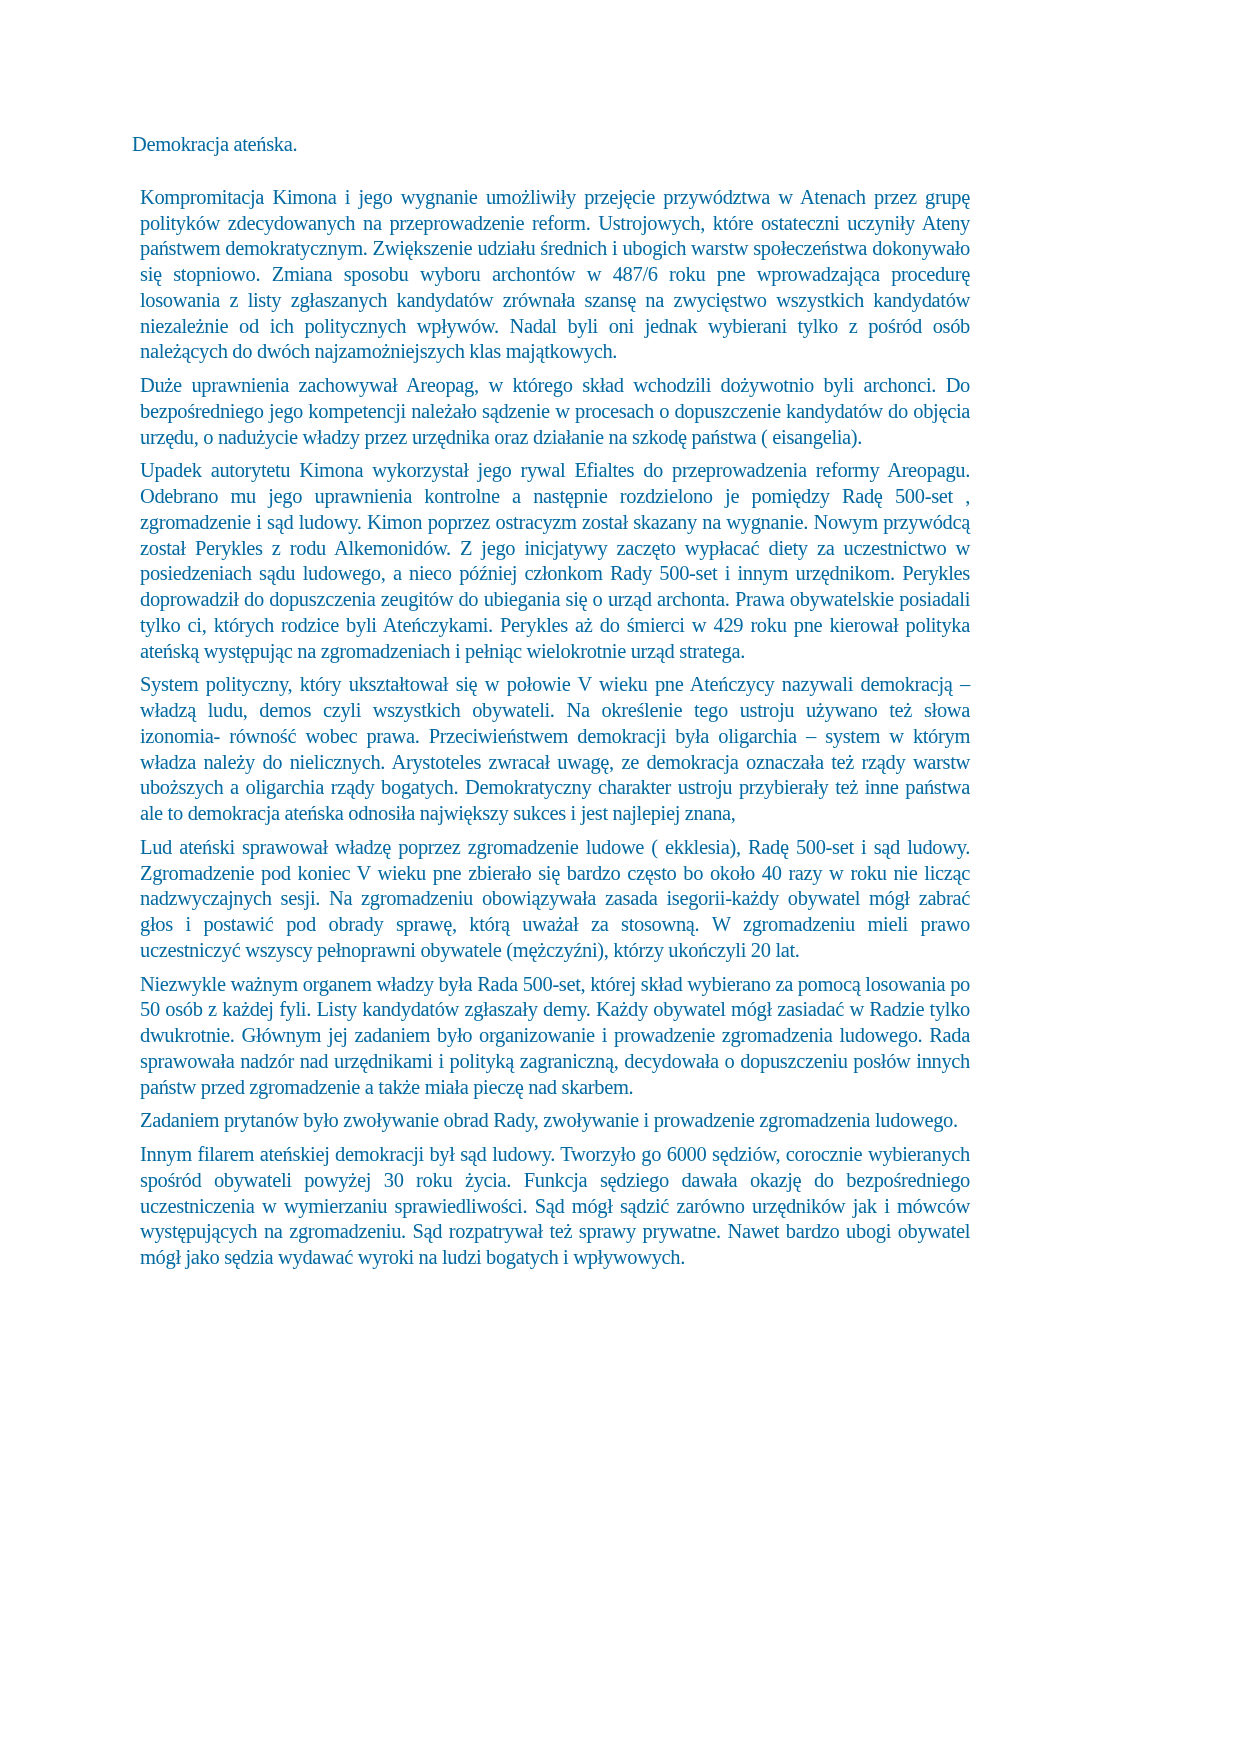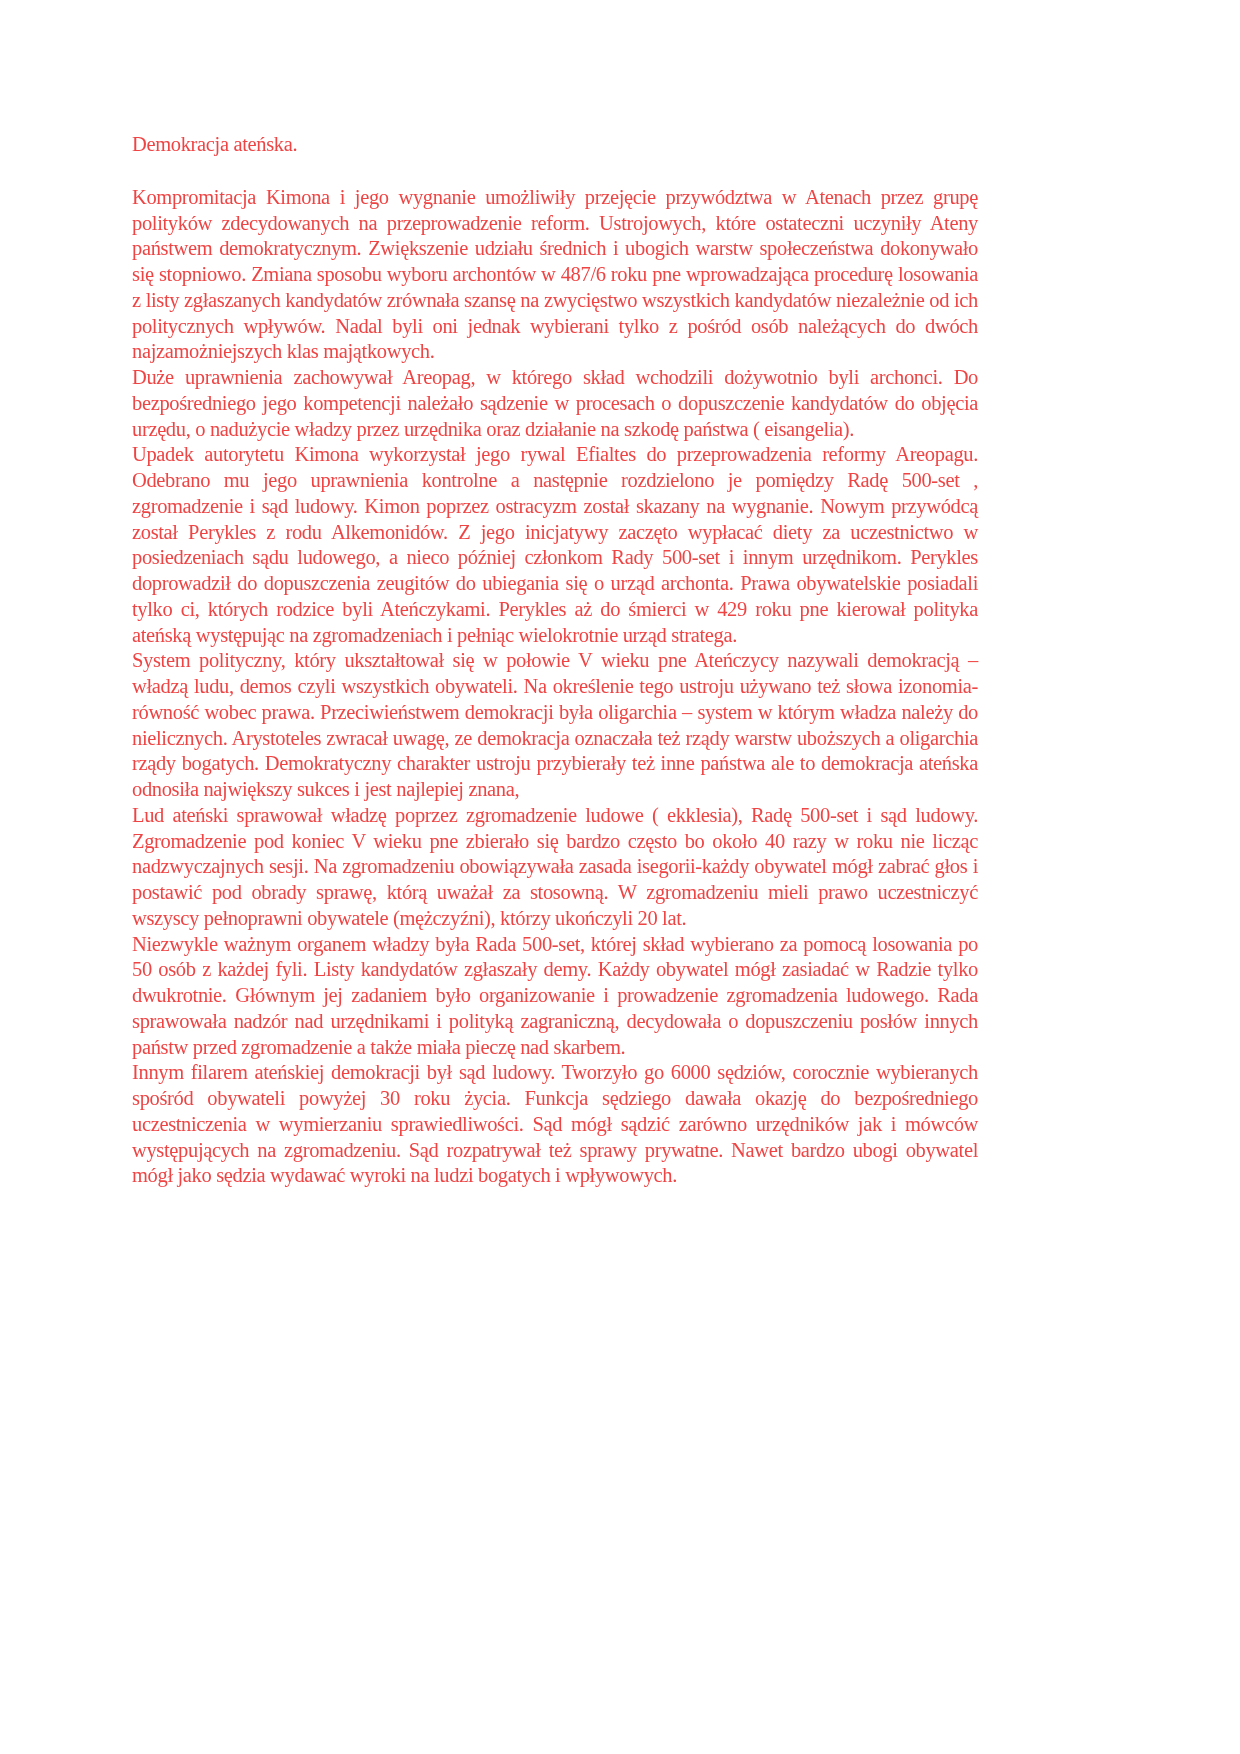--- a/index.html
+++ b/index.html
@@ -14,40 +14,41 @@
       overflow: hidden;
     }
     .page {
       position: absolute;
       left: 132px;
       top: 132px;
       width: 846px;
       font-family: "Liberation Serif", "DejaVu Serif", serif;
       font-size: 20.5px;
       line-height: 25.75px;
-      color: #ef4444;
+      color: #0369a1;
       letter-spacing: -0.35px;
     }
     .doc-title {
       margin: 0 0 27px 0;
       font-weight: normal;
       font-size: 20.5px;
       text-align: left;
     }
     .para {
-      margin: 0;
+      margin: 8px;
       text-align: justify;
       text-align-last: left;
     }
   </style>
 </head>
 <body>
 
 <div class="page">
   <h1 class="doc-title">Demokracja ateńska.</h1>
   <p class="para">Kompromitacja Kimona i jego wygnanie umożliwiły przejęcie przywództwa w Atenach przez grupę polityków zdecydowanych na przeprowadzenie reform. Ustrojowych, które ostateczni uczyniły Ateny państwem demokratycznym. Zwiększenie udziału średnich i ubogich warstw społeczeństwa dokonywało się stopniowo. Zmiana sposobu wyboru archontów w 487/6 roku pne  wprowadzająca procedurę losowania z listy zgłaszanych kandydatów zrównała szansę na zwycięstwo wszystkich kandydatów niezależnie od ich politycznych wpływów. Nadal byli oni jednak wybierani tylko z pośród osób należących do dwóch najzamożniejszych  klas majątkowych.</p>
   <p class="para">Duże uprawnienia zachowywał Areopag, w którego skład wchodzili dożywotnio byli archonci. Do bezpośredniego jego kompetencji należało sądzenie w procesach o dopuszczenie kandydatów do objęcia urzędu, o nadużycie władzy przez urzędnika oraz działanie na szkodę państwa ( eisangelia).</p>
   <p class="para">Upadek autorytetu Kimona wykorzystał jego rywal Efialtes do przeprowadzenia reformy Areopagu. Odebrano mu jego uprawnienia kontrolne a następnie rozdzielono je pomiędzy Radę 500-set , zgromadzenie i sąd ludowy. Kimon poprzez ostracyzm został skazany na wygnanie. Nowym przywódcą został Perykles z rodu Alkemonidów. Z jego inicjatywy zaczęto wypłacać diety za uczestnictwo w posiedzeniach sądu ludowego, a nieco później członkom Rady 500-set i innym urzędnikom. Perykles doprowadził do dopuszczenia zeugitów do ubiegania się o urząd archonta. Prawa obywatelskie posiadali tylko ci, których rodzice byli Ateńczykami. Perykles aż do śmierci w 429 roku pne kierował polityka ateńską występując na zgromadzeniach i pełniąc wielokrotnie urząd stratega.</p>
   <p class="para">System polityczny, który ukształtował się w połowie V wieku pne Ateńczycy nazywali demokracją –władzą ludu, demos czyli wszystkich obywateli. Na określenie tego ustroju używano też słowa izonomia- równość wobec prawa. Przeciwieństwem demokracji była oligarchia – system w którym władza należy do nielicznych. Arystoteles zwracał uwagę, ze demokracja oznaczała też rządy warstw uboższych a oligarchia rządy bogatych. Demokratyczny charakter ustroju przybierały też inne państwa ale to demokracja ateńska odnosiła największy sukces i jest najlepiej znana,</p>
   <p class="para">Lud ateński sprawował władzę poprzez zgromadzenie ludowe ( ekklesia), Radę 500-set i sąd ludowy. Zgromadzenie pod koniec V wieku pne zbierało się bardzo często bo około 40 razy w roku nie licząc nadzwyczajnych sesji. Na zgromadzeniu obowiązywała zasada isegorii-każdy obywatel mógł zabrać głos i postawić pod obrady sprawę, którą uważał za stosowną. W zgromadzeniu mieli prawo uczestniczyć wszyscy pełnoprawni obywatele (mężczyźni), którzy ukończyli 20 lat.</p>
   <p class="para">Niezwykle ważnym organem władzy była Rada 500-set,  której skład wybierano za pomocą losowania po 50 osób z każdej fyli. Listy kandydatów zgłaszały demy. Każdy obywatel mógł zasiadać w Radzie tylko dwukrotnie. Głównym jej zadaniem było organizowanie i prowadzenie zgromadzenia ludowego. Rada sprawowała nadzór nad urzędnikami i polityką zagraniczną, decydowała o dopuszczeniu posłów innych państw przed zgromadzenie a także miała pieczę nad skarbem.</p>
+  <p class="para">Zadaniem prytanów było zwoływanie obrad Rady, zwoływanie i prowadzenie zgromadzenia ludowego.</p>
   <p class="para">Innym filarem ateńskiej demokracji był sąd ludowy. Tworzyło go 6000 sędziów, corocznie wybieranych spośród obywateli powyżej 30 roku życia. Funkcja sędziego dawała okazję do bezpośredniego uczestniczenia w wymierzaniu sprawiedliwości. Sąd mógł sądzić zarówno urzędników jak i mówców występujących na zgromadzeniu. Sąd rozpatrywał też sprawy prywatne. Nawet bardzo ubogi obywatel mógł jako sędzia wydawać wyroki na ludzi bogatych i wpływowych.</p>
 </div>
 
 </body></html>

